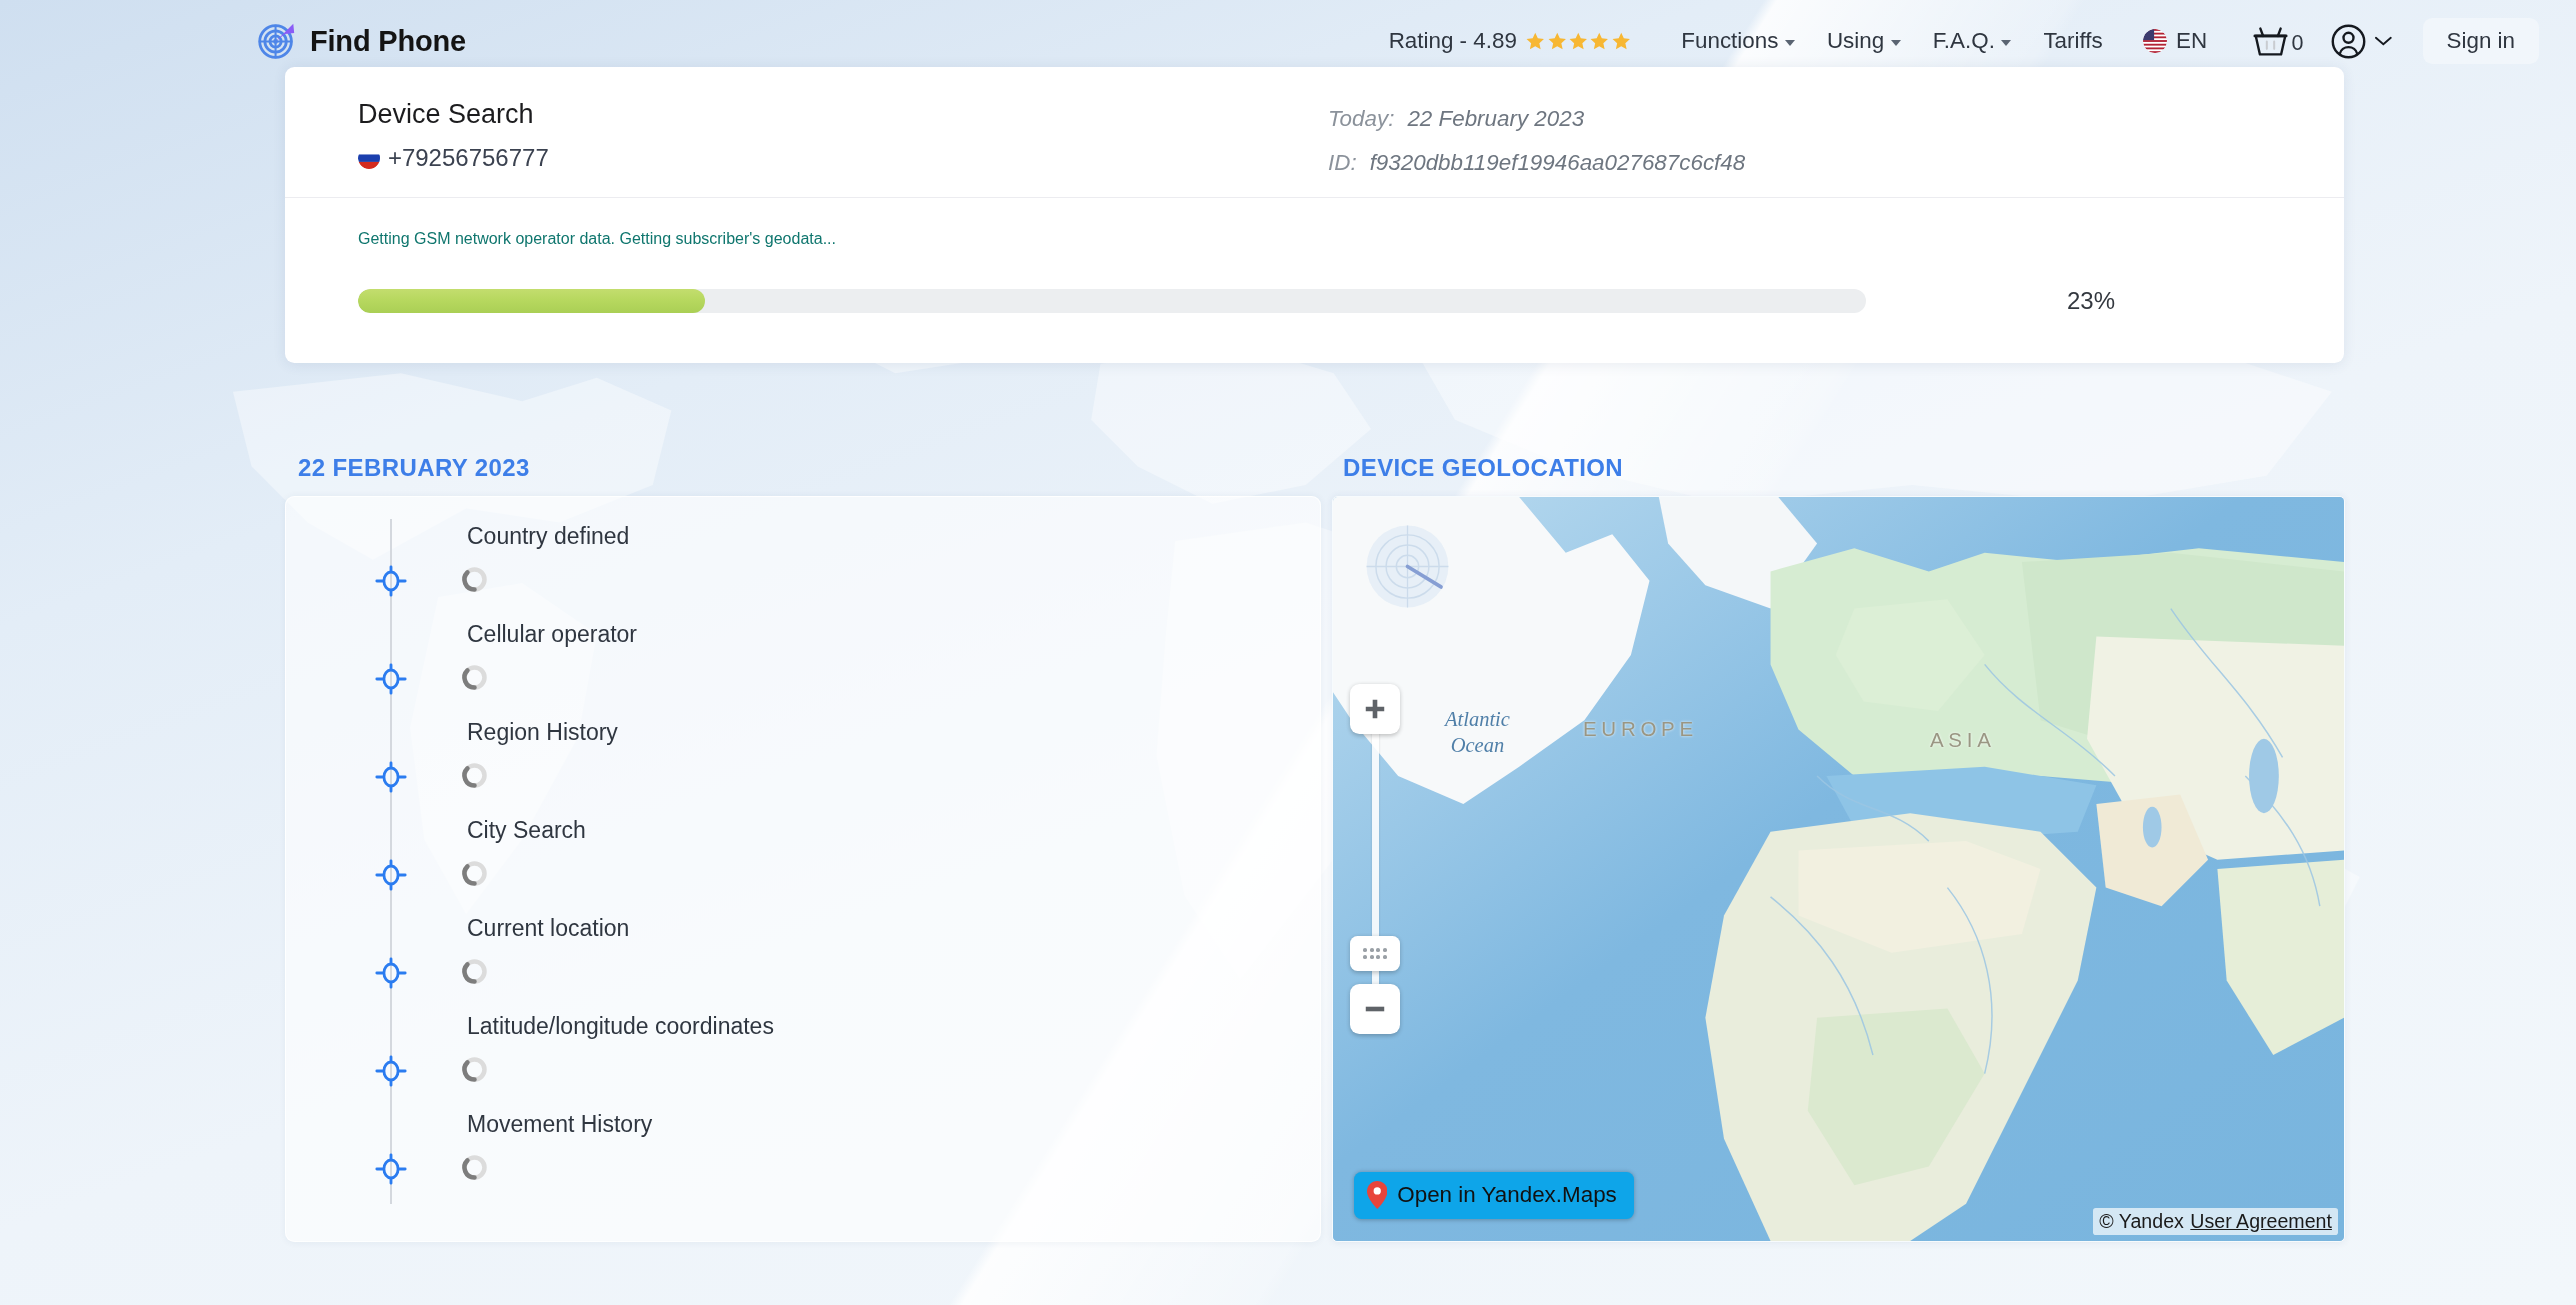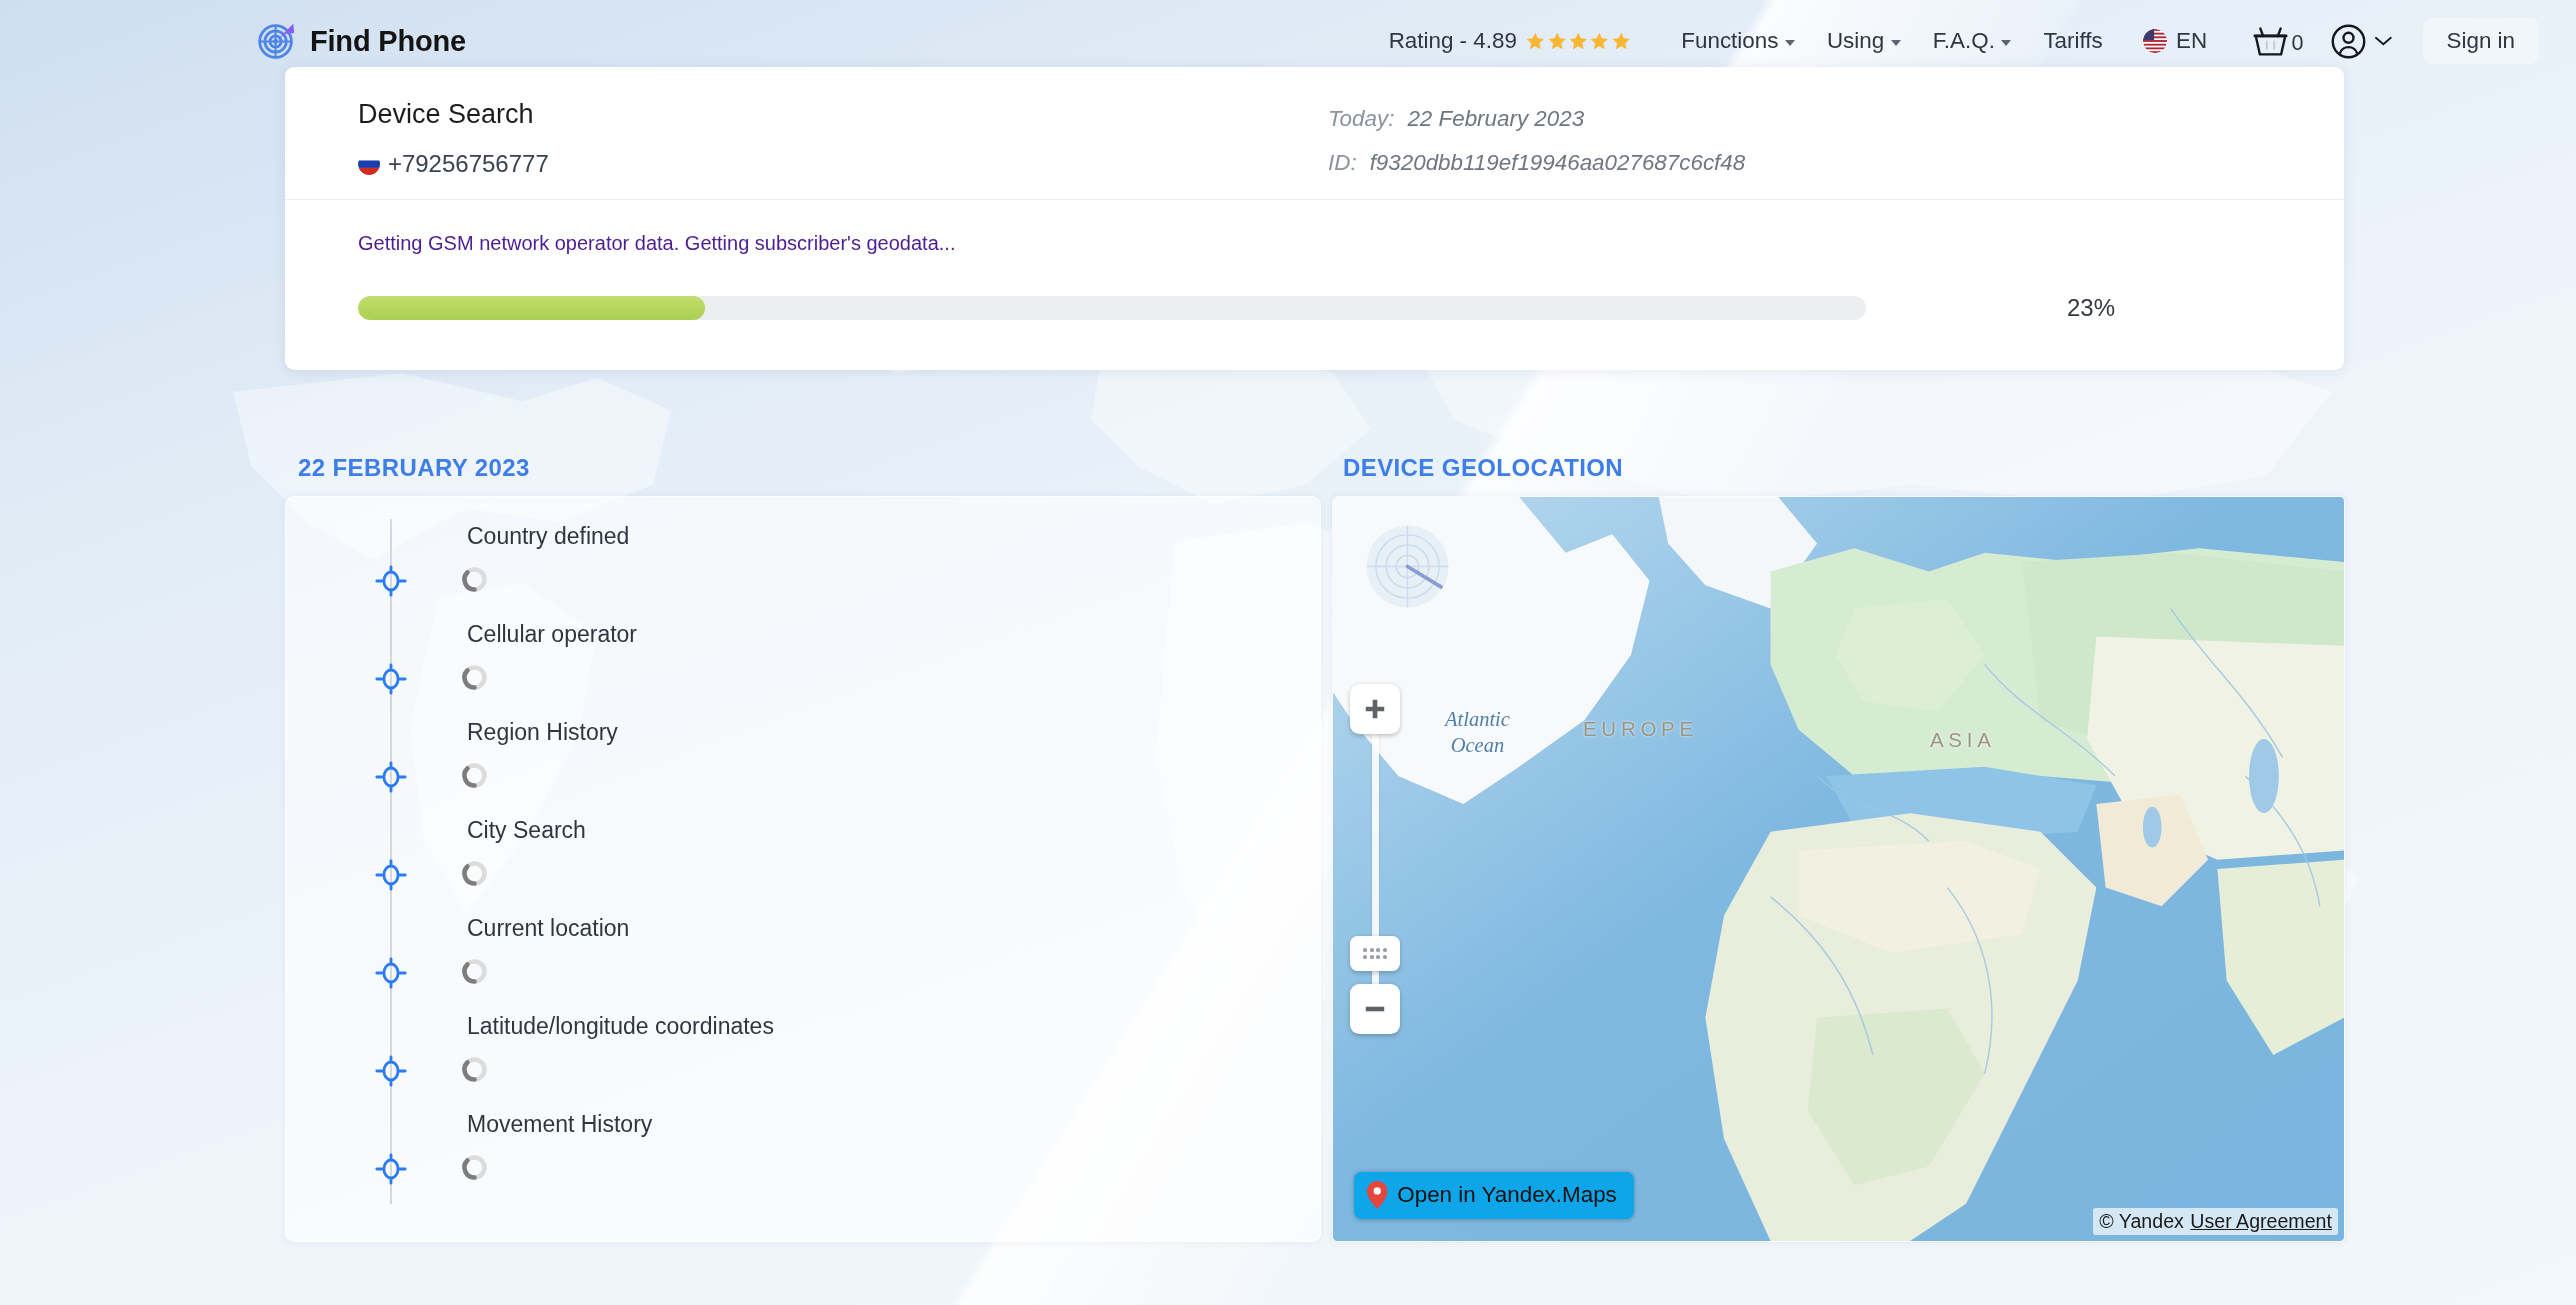--- a/index.html
+++ b/index.html
@@ -76,33 +76,33 @@
     border-radius: 9.3px;
     box-shadow: 0 1.9px 13px rgba(40,70,110,0.09);
     z-index: 20;
   }
   .card-top {
     display: flex; padding: 32px 73px 20.5px 73px;
     border-bottom: 0.9px solid #ececf0;
     min-height: 121px;
   }
   .card-left { width: 970px; }
-  .card-title { font-size: 27px; color: #1c1c1e; font-weight: 400; margin-bottom: 20px; }
+  .card-title { font-size: 27px; color: #1c1c1e; font-weight: 400; margin-bottom: 14px; }
   .phone-row { display: flex; align-items: center; gap: 7.5px; }
   .ru-flag { width: 22.4px; height: 22.4px; border-radius: 50%; display: block; }
   .phone-num { font-size: 24px; color: #3b4250; }
 
   .card-right { padding-top: 6.5px; font-size: 22.4px; color: #6e7680; font-style: italic; }
   .meta-row { display: flex; gap: 13px; margin-bottom: 18.7px; }
   .meta-row:last-child { margin-bottom: 0; }
   .meta-k { color: #8b929b; }
   .meta-v { color: #6e7680; }
 
   .card-bottom { padding: 32px 73px 48px 73px; }
-  .status-text { font-size: 20px; color: #4c1d95; margin-bottom: 39px; }
+  .status-text { font-size: 16px; color: #0f766e; margin-bottom: 39px; }
   .prog-row { display: flex; align-items: center; }
   .prog-track {
     width: 1508px; height: 24px; border-radius: 12px;
     background: #eceef0;
     overflow: hidden;
   }
   .prog-fill {
     height: 100%; border-radius: 12px;
     background: linear-gradient(180deg,#c3dd6e 0%, #b7d85f 45%, #aacf55 100%);
   }

